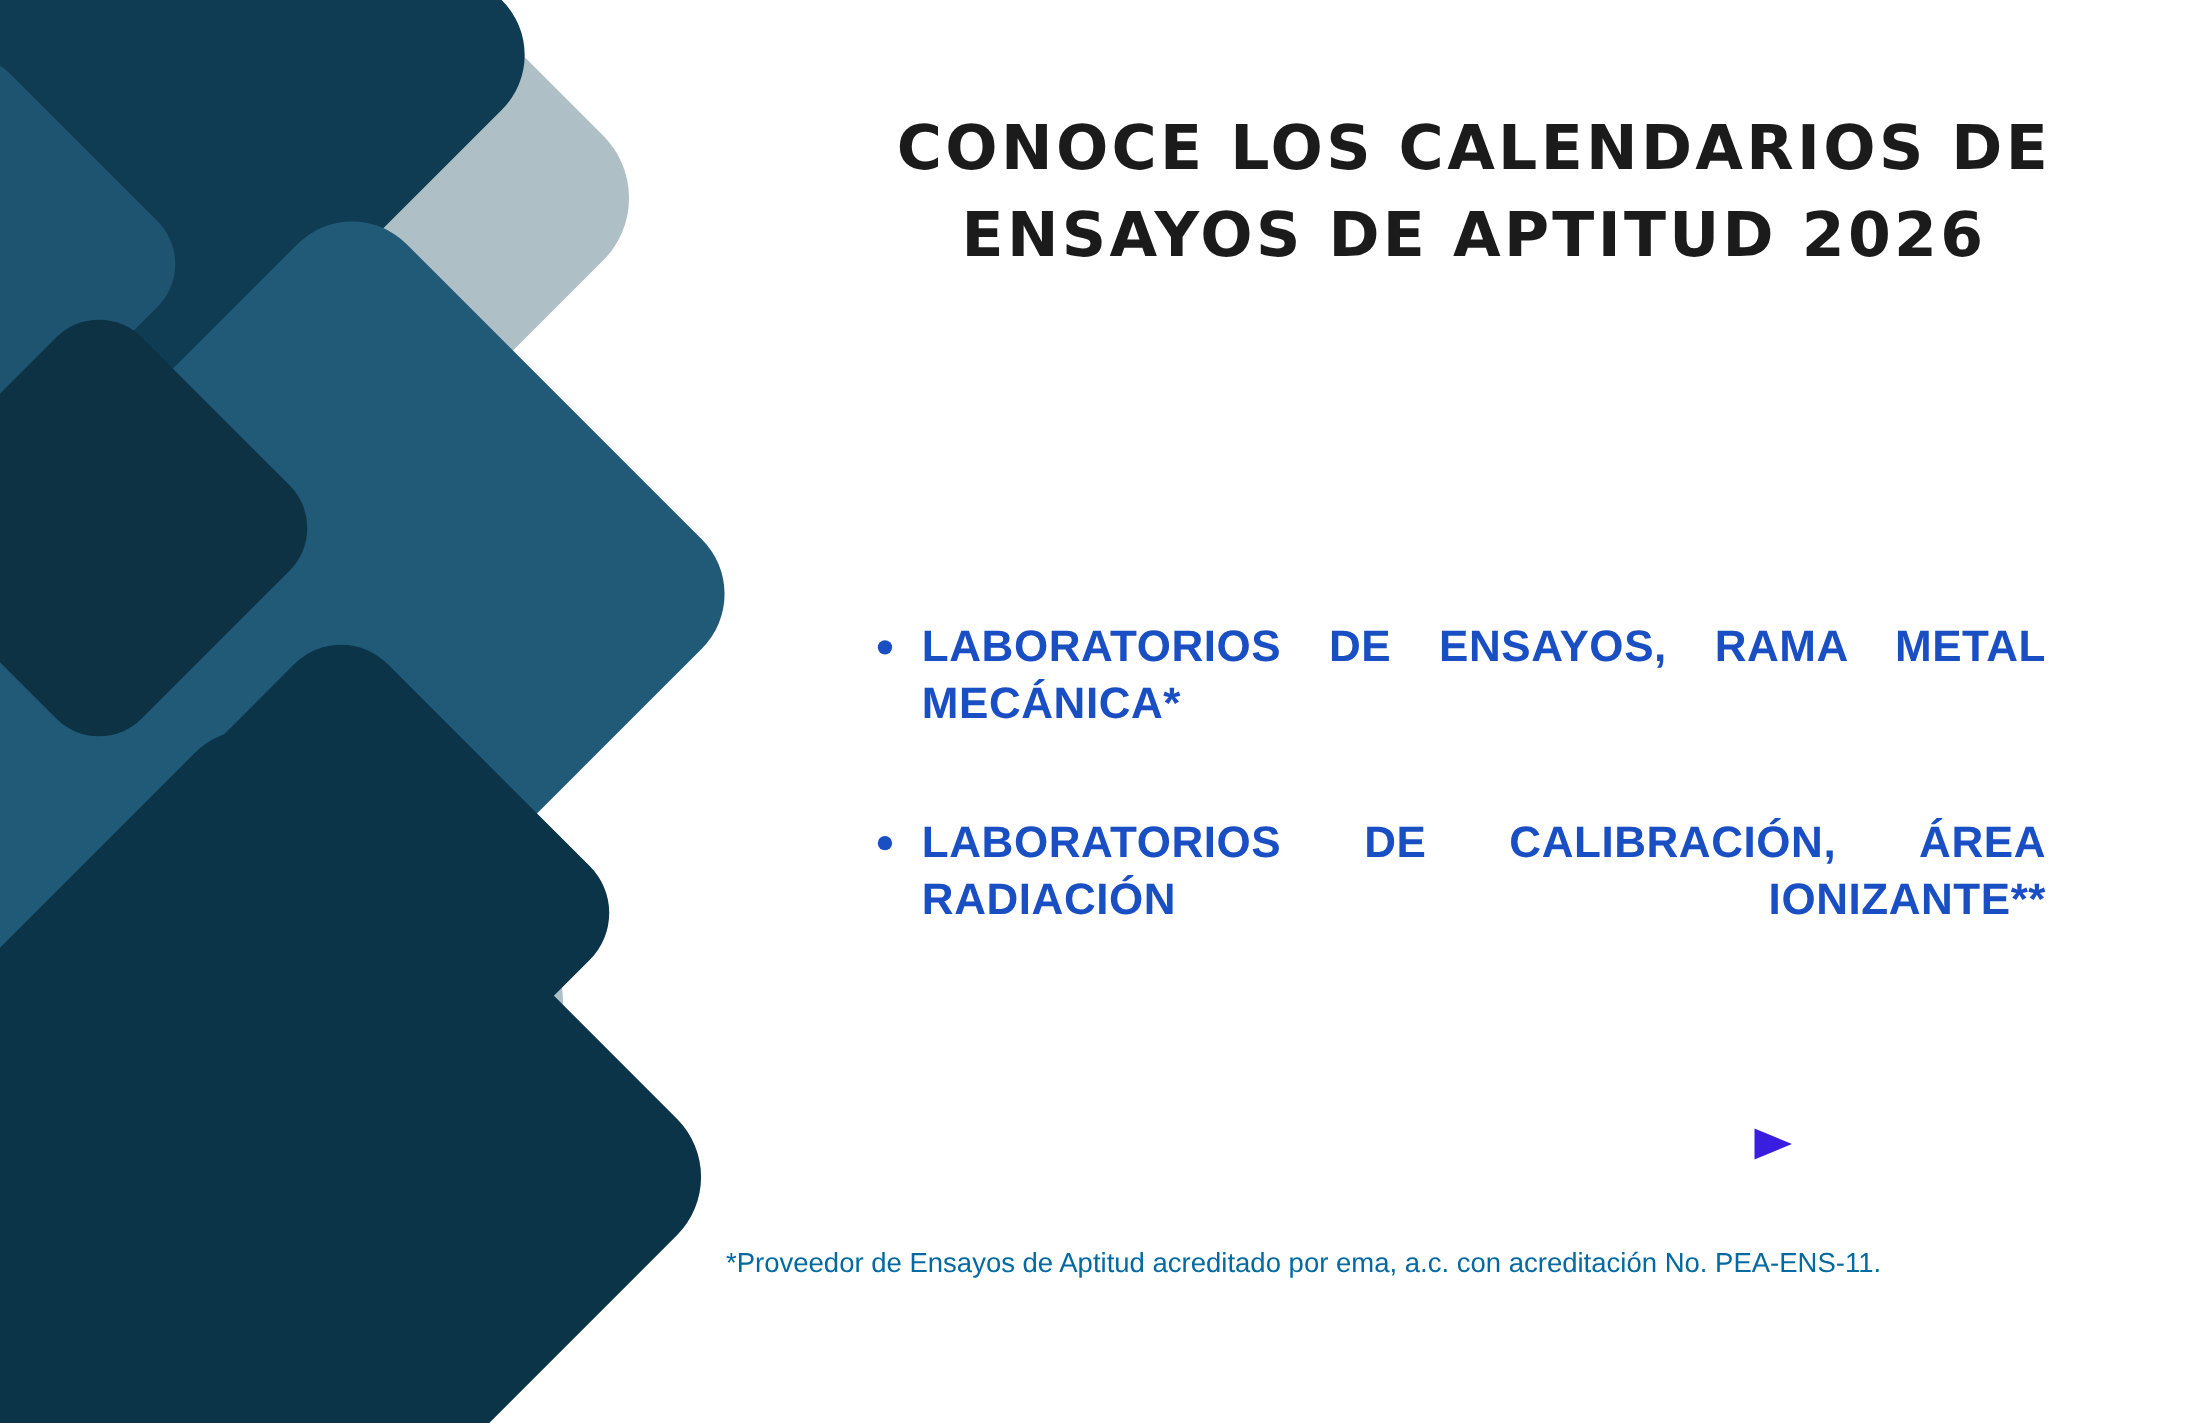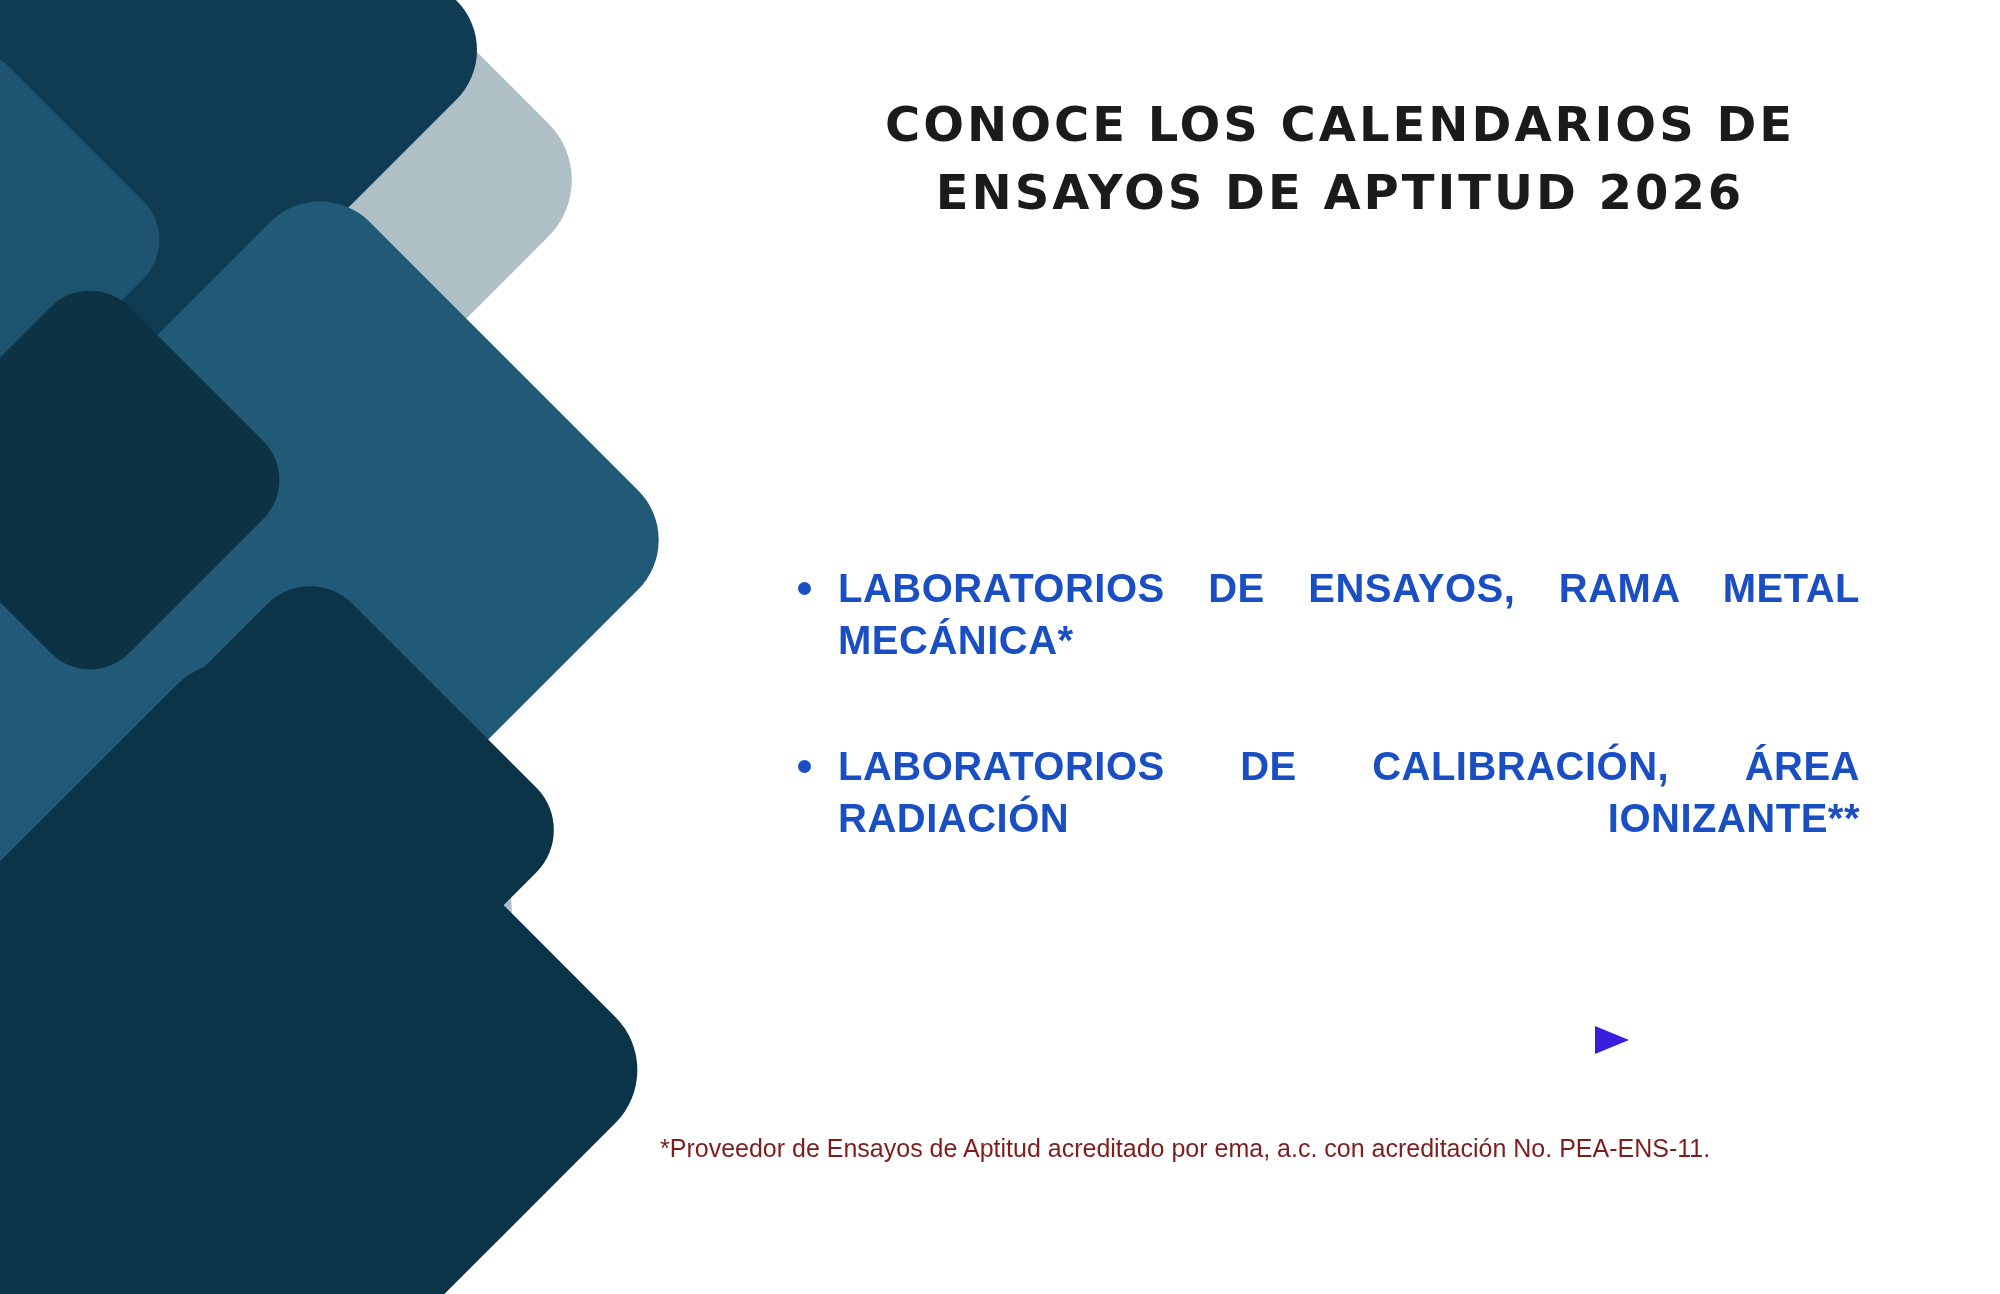--- a/index.html
+++ b/index.html
@@ -139,21 +139,21 @@
 
   .headline {
     position: absolute;
     left: 120px;
     top: 58px;
     width: 1120px;
     text-align: center;
     color: #1b1b1b;
     font-family: "DejaVu Sans", sans-serif;
     font-weight: bold;
-    font-size: 48px;
+    font-size: 56px;
     line-height: 1.42;
     letter-spacing: 3px;
     text-transform: uppercase;
   }
 
   .bullets {
     position: absolute;
     left: 120px;
     top: 562px;
     width: 1080px;
@@ -195,21 +195,21 @@
     top: 1020px;
     width: 600px;
     height: 40px;
   }
 
   .footnotes {
     position: absolute;
     left: 0px;
     top: 1128px;
     width: 1310px;
-    color: #7f1d1d;
+    color: #0369a1;
     font-size: 25px;
     line-height: 1.62;
   }
   .footnotes div {
     white-space: nowrap;
   }
 </style>
 </head>
 <body>
 

